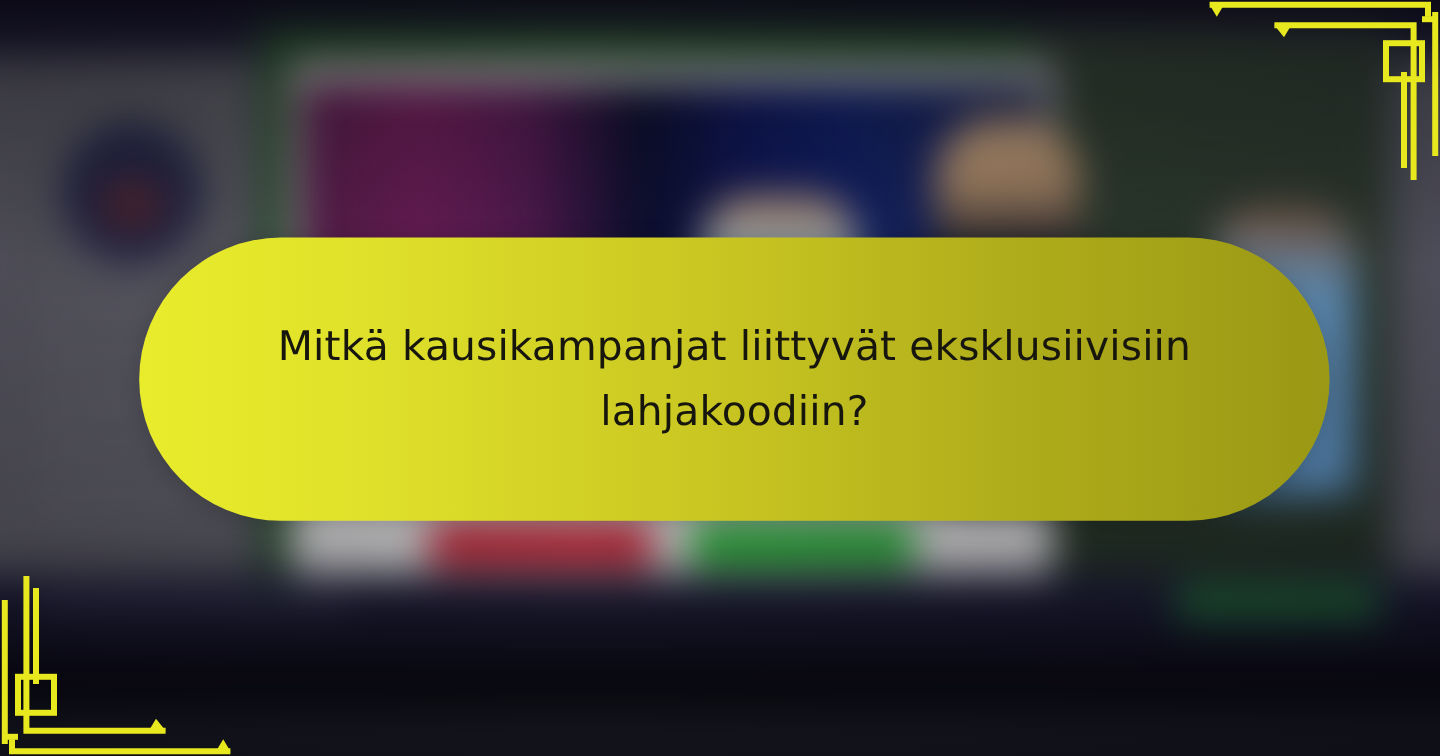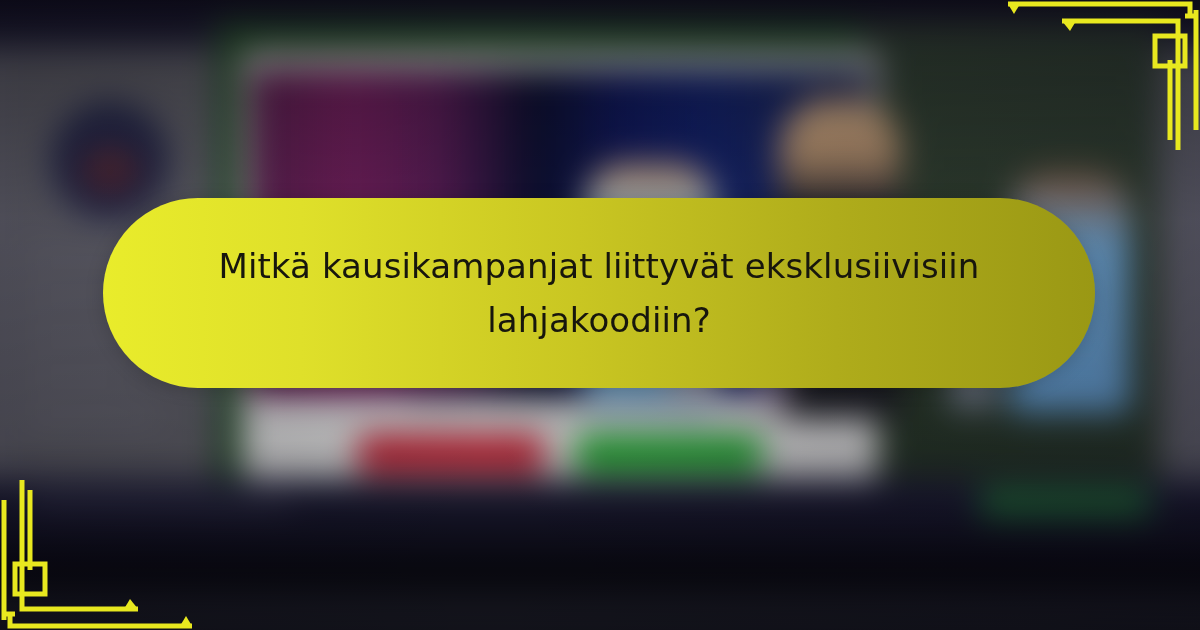--- a/index.html
+++ b/index.html
@@ -165,24 +165,24 @@
     background:
       linear-gradient(180deg, rgba(0,0,0,.42) 0%, rgba(0,0,0,.12) 35%,
                                rgba(0,0,0,.22) 70%, rgba(0,0,0,.58) 100%),
       linear-gradient(90deg, rgba(10,6,30,.18) 0%, rgba(10,6,30,0) 40%,
                               rgba(10,6,30,.20) 100%);
   }
 
   
   .pill {
     position: absolute;
-    left: 103px;
+    left: 116px;
     top: 198px;
     width: 992px;
-    height: 190px;
+    height: 236px;
     border-radius: 119px;
     background: linear-gradient(90deg, #e9ec2b 0%, #dfe02a 20%, #c9c622 48%, #afac1b 74%, #9a9814 100%);
     display: flex;
     align-items: center;
     justify-content: center;
     box-shadow: 0 2px 18px rgba(0,0,0,.18);
   }
   .pill-text {
     color: #17160d;
     font-size: 34px;

